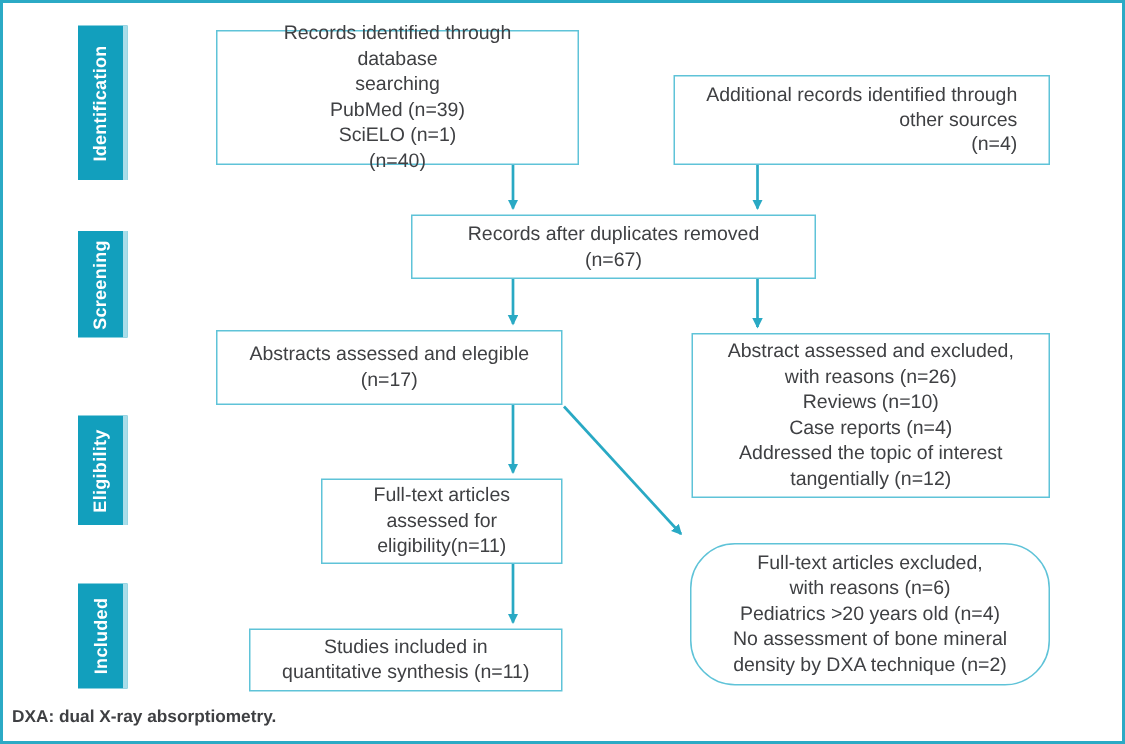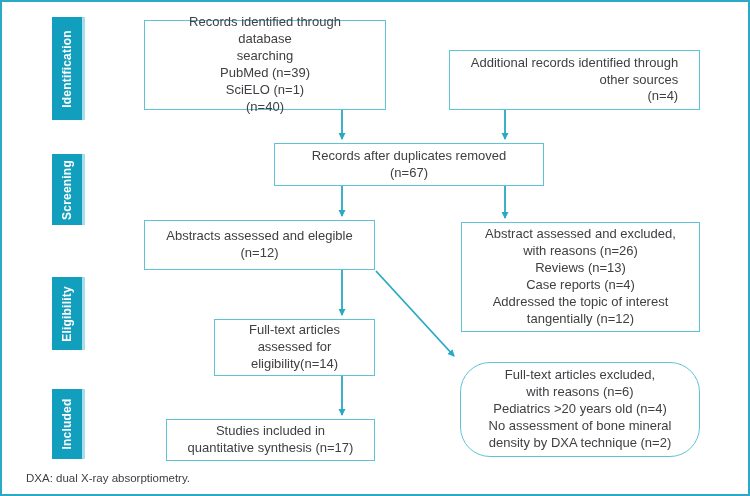--- a/index.html
+++ b/index.html
@@ -58,23 +58,24 @@
   .box-5{left:459px;top:220px;width:239px;height:110px;}
   .box-6{left:212px;top:317px;width:161px;height:57px;}
   .box-7{left:458px;top:360px;width:240px;height:95px;border-radius:30px;}
   .box-8{left:164px;top:417px;width:209px;height:42px;}
   .arrows{
     position:absolute;left:0;top:0;width:750px;height:496px;
     pointer-events:none;
   }
   .footnote{
     position:absolute;
-    left:24px;top:470px;
+    left:6px;top:470px;
     font-size:11.5px;
     color:var(--ink);
+    font-weight:bold;
   }
 </style>
 </head>
 <body>
 
 <div class="figure">
 
   <div class="stage stage-identification">
     <span>Identification</span>
   </div>
@@ -114,41 +115,41 @@
     <div class="lines">Additional records identified through
 other sources
 (n=4)</div>
   </div>
   <div class="node box-3">
     <div class="lines">Records after duplicates removed
 (n=67)</div>
   </div>
   <div class="node box-4">
     <div class="lines">Abstracts assessed and elegible
-(n=12)</div>
+(n=17)</div>
   </div>
   <div class="node box-5">
     <div class="lines">Abstract assessed and excluded,
 with reasons (n=26)
-Reviews (n=13)
+Reviews (n=10)
 Case reports (n=4)
 Addressed the topic of interest
 tangentially (n=12)</div>
   </div>
   <div class="node box-6">
     <div class="lines">Full-text articles
 assessed for
-eligibility(n=14)</div>
+eligibility(n=11)</div>
   </div>
   <div class="node box-7">
     <div class="lines">Full-text articles excluded,
 with reasons (n=6)
 Pediatrics &gt;20 years old (n=4)
 No assessment of bone mineral
 density by DXA technique (n=2)</div>
   </div>
   <div class="node box-8">
     <div class="lines">Studies included in
-quantitative synthesis (n=17)</div>
+quantitative synthesis (n=11)</div>
   </div>
 
   <div class="footnote">DXA: dual X-ray absorptiometry.</div>
 </div>
 
 </body></html>

